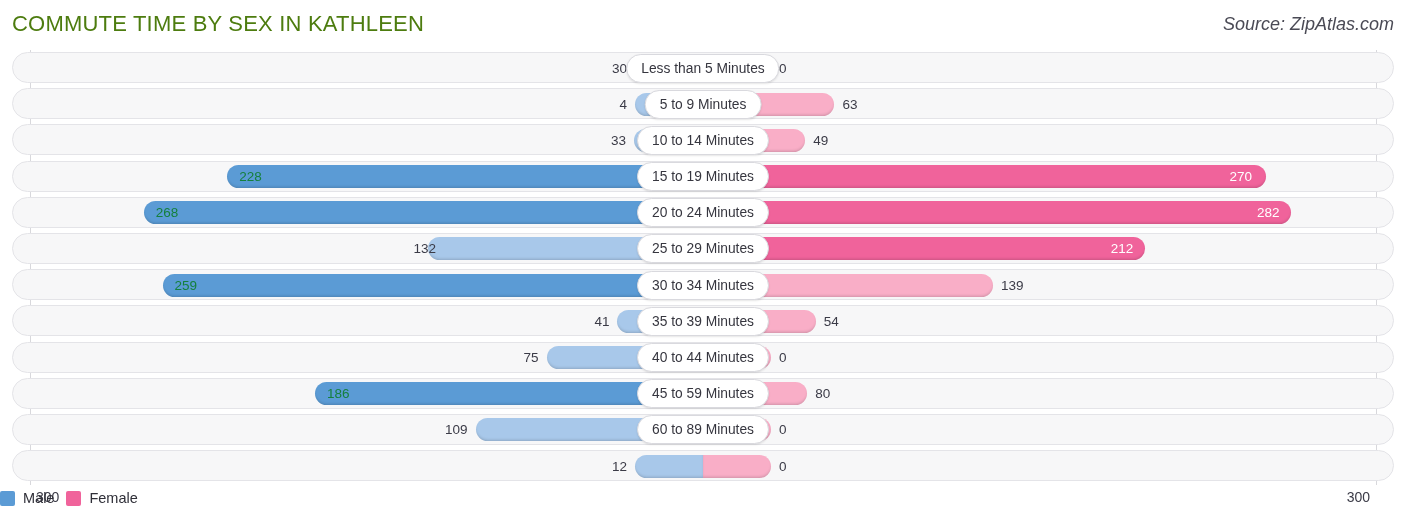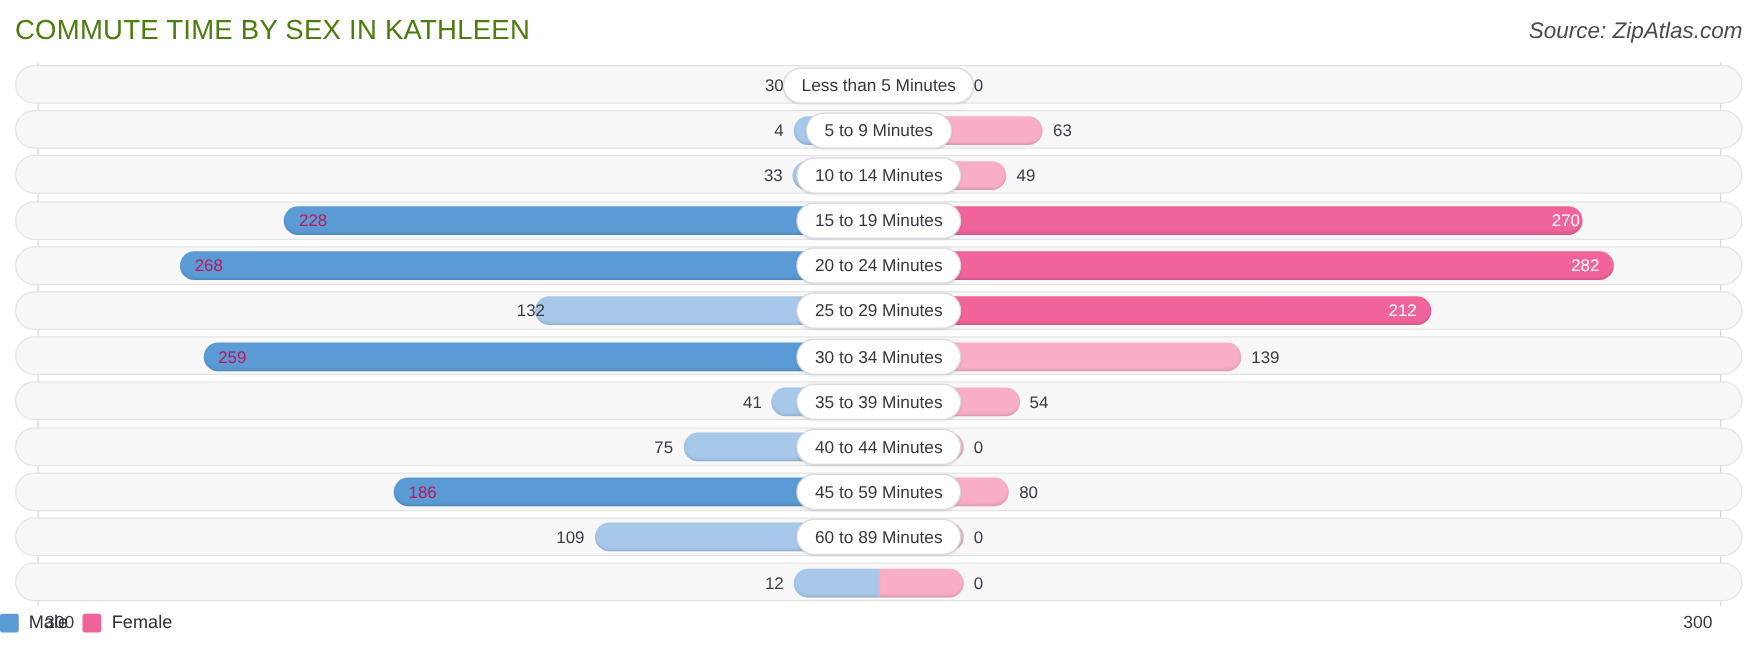--- a/index.html
+++ b/index.html
@@ -60,21 +60,21 @@
     box-shadow: inset 0 -2px 3px -1px rgba(0,0,0,.17);
   }
   
   .bar.male{border-top-left-radius:12px;border-bottom-left-radius:12px;}
   .bar.female{border-top-right-radius:12px;border-bottom-right-radius:12px;}
 
   .val{
     position:absolute;top:6.5px;height:23px;line-height:23px;
     font-size:13.5px;white-space:nowrap;
   }
-  .val.inside-male{color:#be185d;text-align:center;}
+  .val.inside-male{color:#15803d;text-align:center;}
   .val.inside-female{color:#ffffff;}
   .val.outside{color:#3b3b47;}
 
   
   .pill{
     position:absolute;top:3.5px;height:29px;line-height:27px;
     left:50%;transform:translateX(-50%);
     background:#ffffff;
     border:1px solid #d9d9de;
     border-radius:15px;
@@ -146,21 +146,21 @@
             <div class="val outside" style="left: 813.247px;">49</div>
           </div>
           <div class="pill">10 to 14 Minutes</div>
         </div>
         <div class="row">
           <div class="track"></div>
           <div class="bars">
             <div class="bar male" style="width: 475.76px; background: rgb(91, 155, 213);"></div>
             <div class="bar female" style="width: 563.4px; background: rgb(240, 99, 155);"></div>
             <div class="val inside-male" style="left: 239.24px;">228</div>
-            <div class="val inside-female" style="right: 142px;">270</div>
+            <div class="val inside-female" style="right: 154px;">270</div>
           </div>
           <div class="pill">15 to 19 Minutes</div>
         </div>
         <div class="row">
           <div class="track"></div>
           <div class="bars">
             <div class="bar male" style="width: 559.227px; background: rgb(91, 155, 213);"></div>
             <div class="bar female" style="width: 588.44px; background: rgb(240, 99, 155);"></div>
             <div class="val inside-male" style="left: 155.773px;">268</div>
             <div class="val inside-female" style="right: 126.56px;">282</div>

